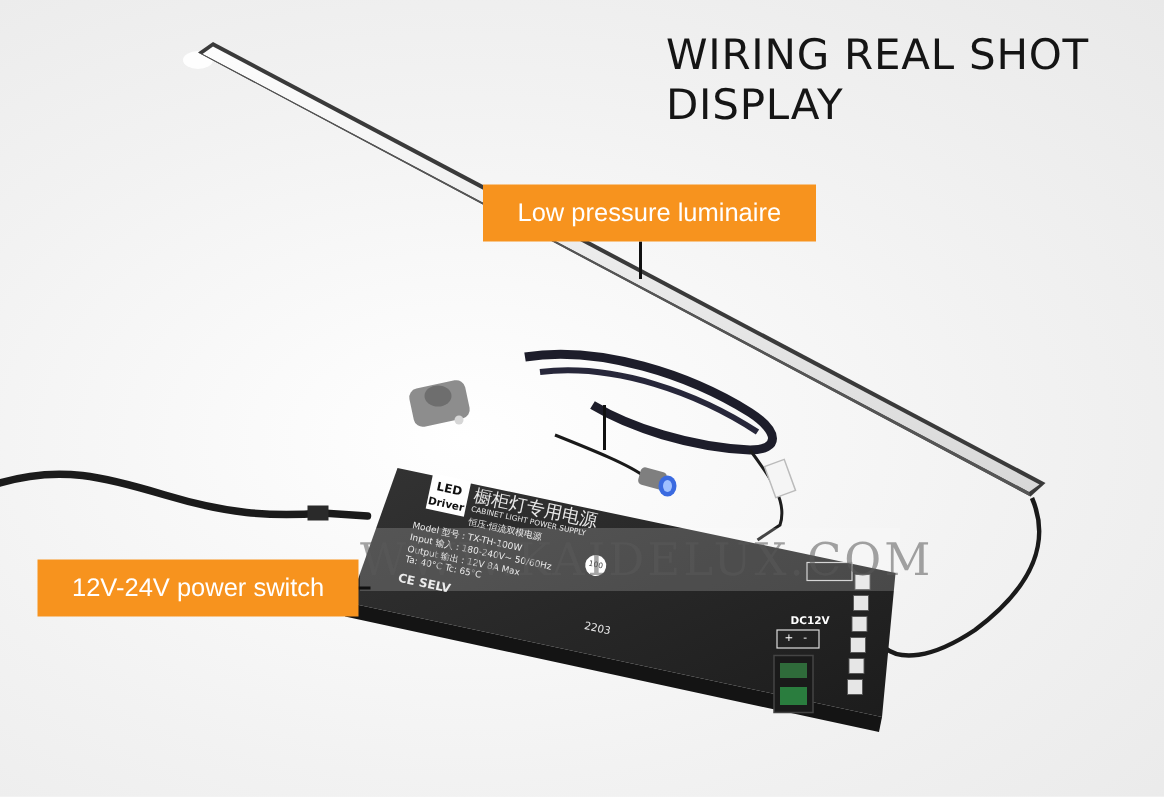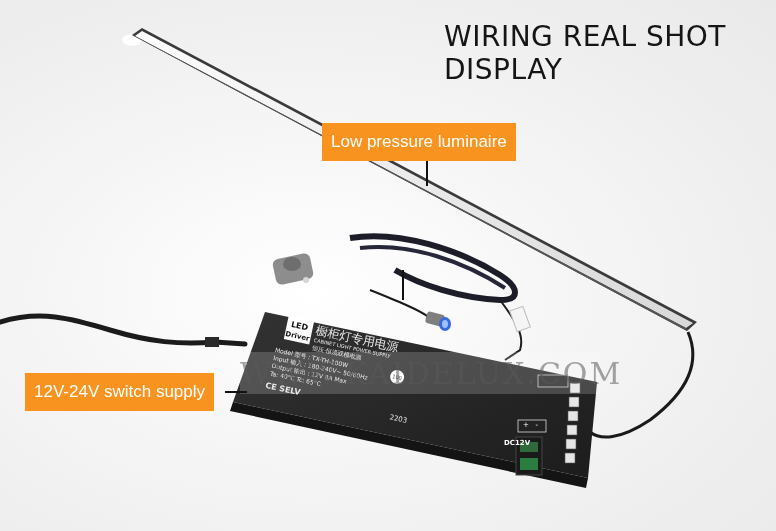--- a/index.html
+++ b/index.html
@@ -1,20 +1,20 @@
 <!DOCTYPE html>
 <html><head>
 <meta charset="utf-8">
 <style>
   html,body{margin:0;padding:0;}
   body{width:776px;height:531px;overflow:hidden;background:#f3f3f3;font-family:"Liberation Sans",sans-serif;}
   .stage{position:relative;width:776px;height:531px;background:radial-gradient(ellipse at 40% 55%,#ffffff 0%,#f2f2f2 55%,#e9e9e9 100%);overflow:hidden;}
   .title{position:absolute;left:444px;top:20px;font-size:28px;letter-spacing:0.5px;color:#151515;font-family:"DejaVu Sans",sans-serif;font-weight:normal;}
   svg.scene{position:absolute;left:0;top:0;}
-  .callout{position:absolute;background:#f7931e;color:#fff;font-family:"Liberation Sans",sans-serif;font-size:17px;padding:0 9px;line-height:38px;height:38px;white-space:nowrap;}
+  .callout{position:absolute;background:#f7931e;color:#fff;font-family:"Liberation Sans",sans-serif;font-size:17px;padding:0 23px;line-height:38px;height:38px;white-space:nowrap;}
   .c1{left:322px;top:123px;}
   .c2{left:321px;top:232px;}
   .c3{left:25px;top:373px;}
   .lead{position:absolute;background:#111;}
   .wm{position:absolute;left:240px;top:352px;width:360px;height:42px;background:rgba(255,255,255,0.18);}
   .wmtext{position:absolute;left:240px;top:356px;font-family:"DejaVu Serif",serif;font-size:30px;letter-spacing:2px;color:rgba(90,90,90,0.55);}
 </style>
 </head>
 <body>
 
@@ -97,31 +97,31 @@
     <div style="position:absolute;left:30px;top:13px;font-size:5px;white-space:nowrap;">CABINET LIGHT POWER SUPPLY</div>
     <div style="position:absolute;left:30px;top:20px;font-size:6px;white-space:nowrap;">恒压·恒流双模电源</div>
     <div style="position:absolute;left:-6px;top:30px;font-size:6px;white-space:nowrap;">Model 型号 : TX-TH-100W</div>
     <div style="position:absolute;left:-6px;top:38px;font-size:6px;white-space:nowrap;">Input 输入 : 180-240V~ 50/60Hz</div>
     <div style="position:absolute;left:-6px;top:46px;font-size:6px;white-space:nowrap;">Output 输出 : 12V 8A Max</div>
     <div style="position:absolute;left:-6px;top:54px;font-size:6px;white-space:nowrap;">Ta: 40°C   Tc: 65°C</div>
     <div style="position:absolute;left:-8px;top:66px;font-size:8px;font-weight:bold;white-space:nowrap;">CE  SELV</div>
     <div style="position:absolute;left:120px;top:72px;font-size:7px;white-space:nowrap;">2203</div>
     <div style="position:absolute;left:112px;top:28px;width:14px;height:14px;border-radius:50%;background:#fff;color:#111;font-size:5px;line-height:14px;text-align:center;">100</div>
   </div>
-  <div style="position:absolute;left:504px;top:410px;color:#fff;font-size:7px;font-weight:bold;font-family:'DejaVu Sans',sans-serif;margin-top:29px;">DC12V</div>
+  <div style="position:absolute;left:527px;top:410px;color:#fff;font-size:7px;font-weight:bold;font-family:'DejaVu Sans',sans-serif;">DC12V</div>
   <div style="position:absolute;left:523px;top:421px;color:#fff;font-size:7px;font-family:'DejaVu Sans',sans-serif;">
     <span>+</span>&nbsp;&nbsp;&nbsp;<span>-</span>
   </div>
 
   <div class="wm"></div>
   <div class="wmtext">WWW.KAIDELUX.COM</div>
 
   <div class="title">WIRING REAL SHOT DISPLAY</div>
 
   <div class="lead" style="left:426px;top:161px;width:2px;height:25px;"></div>
   <div class="callout c1">Low pressure luminaire</div>
 
   <div class="lead" style="left:402px;top:270px;width:2px;height:30px;"></div>
 
   <div class="lead" style="left:225px;top:391px;width:22px;height:2px;"></div>
-  <div class="callout c3">12V-24V switch supply</div>
+  <div class="callout c3">12V-24V power switch</div>
 
 </div>
 
 </body></html>

